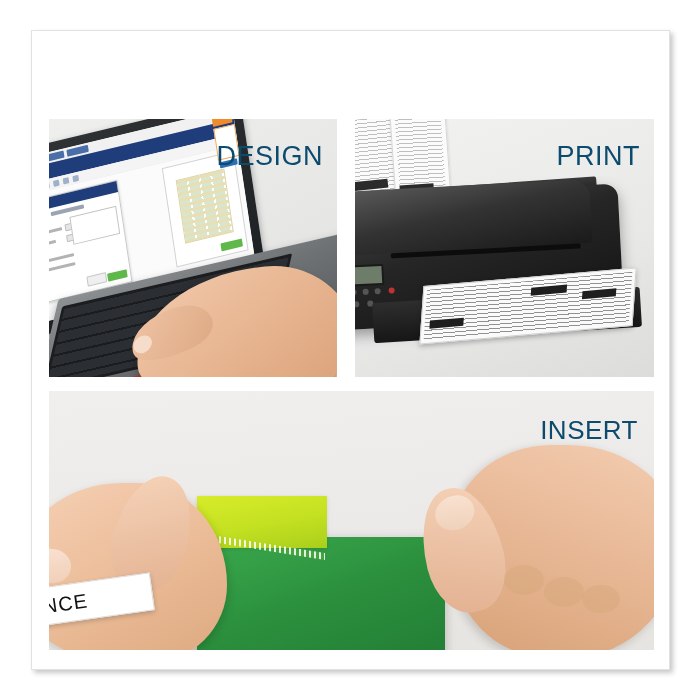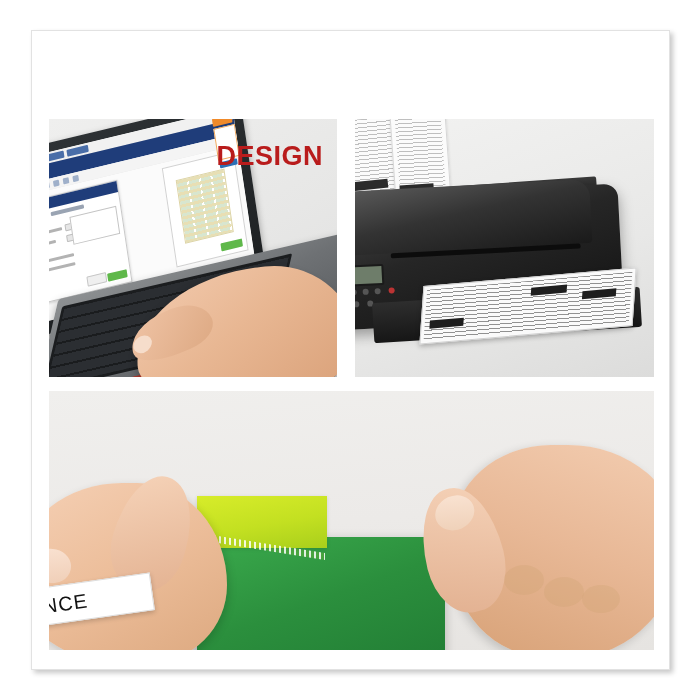--- a/index.html
+++ b/index.html
@@ -39,22 +39,22 @@
     overflow:hidden;
     background:#e9e9e7;
   }
   .panel-design{ left:17px; top:88px; width:288px; height:258px; }
   .panel-print { left:323px; top:88px; width:299px; height:258px; }
   .panel-insert{ left:17px; top:360px; width:605px; height:259px; }
 
   .panel-label{
     position:absolute;
     font-family:"Liberation Sans", sans-serif;
-    font-weight:700;
-    color:#b91c1c;
+    font-weight:400;
+    color:#0c4a6e;
     letter-spacing:0.5px;
     z-index:40;
     line-height:1;
   }
   .lbl-design{ right:14px; top:24px; font-size:27px; }
   .lbl-print { right:14px; top:24px; font-size:27px; }
   .lbl-insert{ right:16px; top:26px; font-size:26px; }
 
   
   .d-bg{position:absolute;inset:0;
@@ -336,20 +336,21 @@
         <div class="phandle"></div>
       </div>
 
       <div class="pexit">
         <div class="pexit-txt"></div>
         <div class="pexit-blk" style="left:8px;top:34px;width:34px;"></div>
         <div class="pexit-blk" style="left:108px;top:10px;width:36px;"></div>
         <div class="pexit-blk" style="left:160px;top:18px;width:34px;"></div>
       </div>
 
+      <div class="panel-label lbl-print">PRINT</div>
     </div>
 
     <div class="panel panel-insert">
       <div class="i-bg"></div>
 
       <div class="divider"></div>
       <div class="div-tab"></div>
       <div class="div-perf"></div>
 
       <div class="hand-l">
@@ -362,16 +363,17 @@
 
       <div class="hand-r">
         <div class="thumb-r">
           <div class="nail-r"></div>
         </div>
         <div class="knuck" style="left:52px;top:120px;width:40px;height:30px;"></div>
         <div class="knuck" style="left:92px;top:132px;width:40px;height:30px;"></div>
         <div class="knuck" style="left:130px;top:140px;width:38px;height:28px;"></div>
       </div>
 
+      <div class="panel-label lbl-insert">INSERT</div>
     </div>
 
   </div>
 </div>
 
 </body></html>

